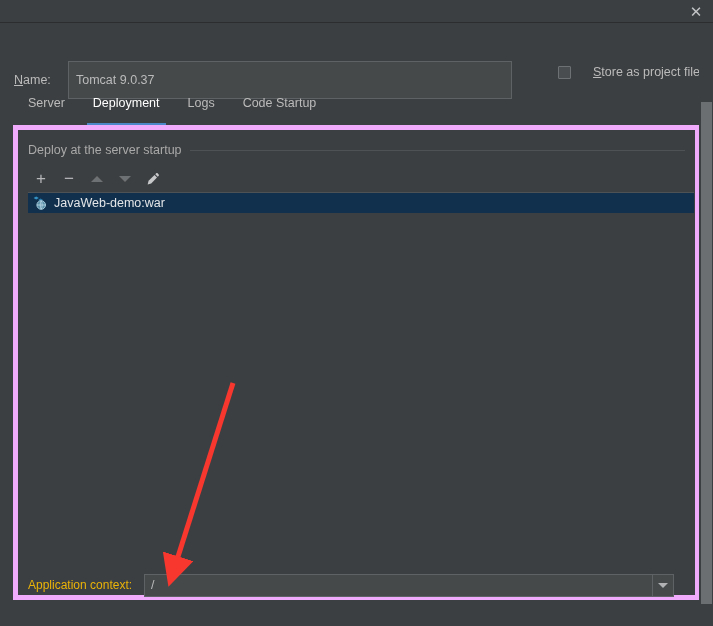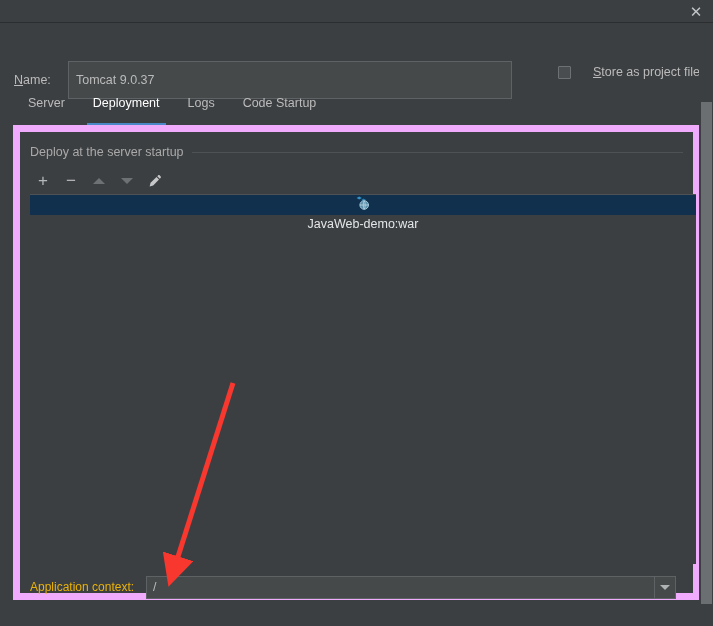--- a/index.html
+++ b/index.html
@@ -63,21 +63,21 @@
   }
   .tab.active { color: #ffffff; }
   .tab.active::after {
     content: ""; position: absolute; left: 8px; right: 8px; bottom: -2px;
     height: 3px; background: #4a88c7;
   }
 
   
   .panel {
     position: absolute; left: 13px; top: 125px; width: 687px; height: 475px;
-    border: 7px solid #f0abfc; background: #3c3f41;
+    border: 5px solid #f0abfc; background: #3c3f41;
   }
   .group-title-row {
     position: absolute; left: 10px; top: 12px; right: 10px; height: 16px;
     display: flex; align-items: center; gap: 8px;
   }
   .group-title { font-size: 12.5px; color: #a9a9a9; white-space: nowrap; }
   .group-line { flex: 1; height: 1px; background: #4f5254; }
 
   
   .toolbar {
@@ -100,21 +100,21 @@
 
   
   .list {
     position: absolute; left: 10px; top: 63px; width: 666px; height: 369px;
     background: #3c3f41; overflow: hidden;
   }
   .list-row {
     height: 20px; display: flex; align-items: center; gap: 6px;
     padding: 0 4px; font-size: 12.5px; color: #bbbbbb; cursor: pointer;
   }
-  .list-row.selected { background: #10304d; color: #e4e6e8; flex-direction: column; }
+  .list-row.selected { background: #10304d; color: #e4e6e8; }
   .artifact-icon { width: 16px; height: 16px; flex: none; }
 
   
   .ctx-row {
     position: absolute; left: 10px; top: 443px; width: 666px; height: 24px;
     display: flex; align-items: center;
   }
   .ctx-label { font-size: 12px; color: #eab308; white-space: nowrap; }
   .ctx-field {
     position: relative; margin-left: 12px; width: 530px; height: 23px;

